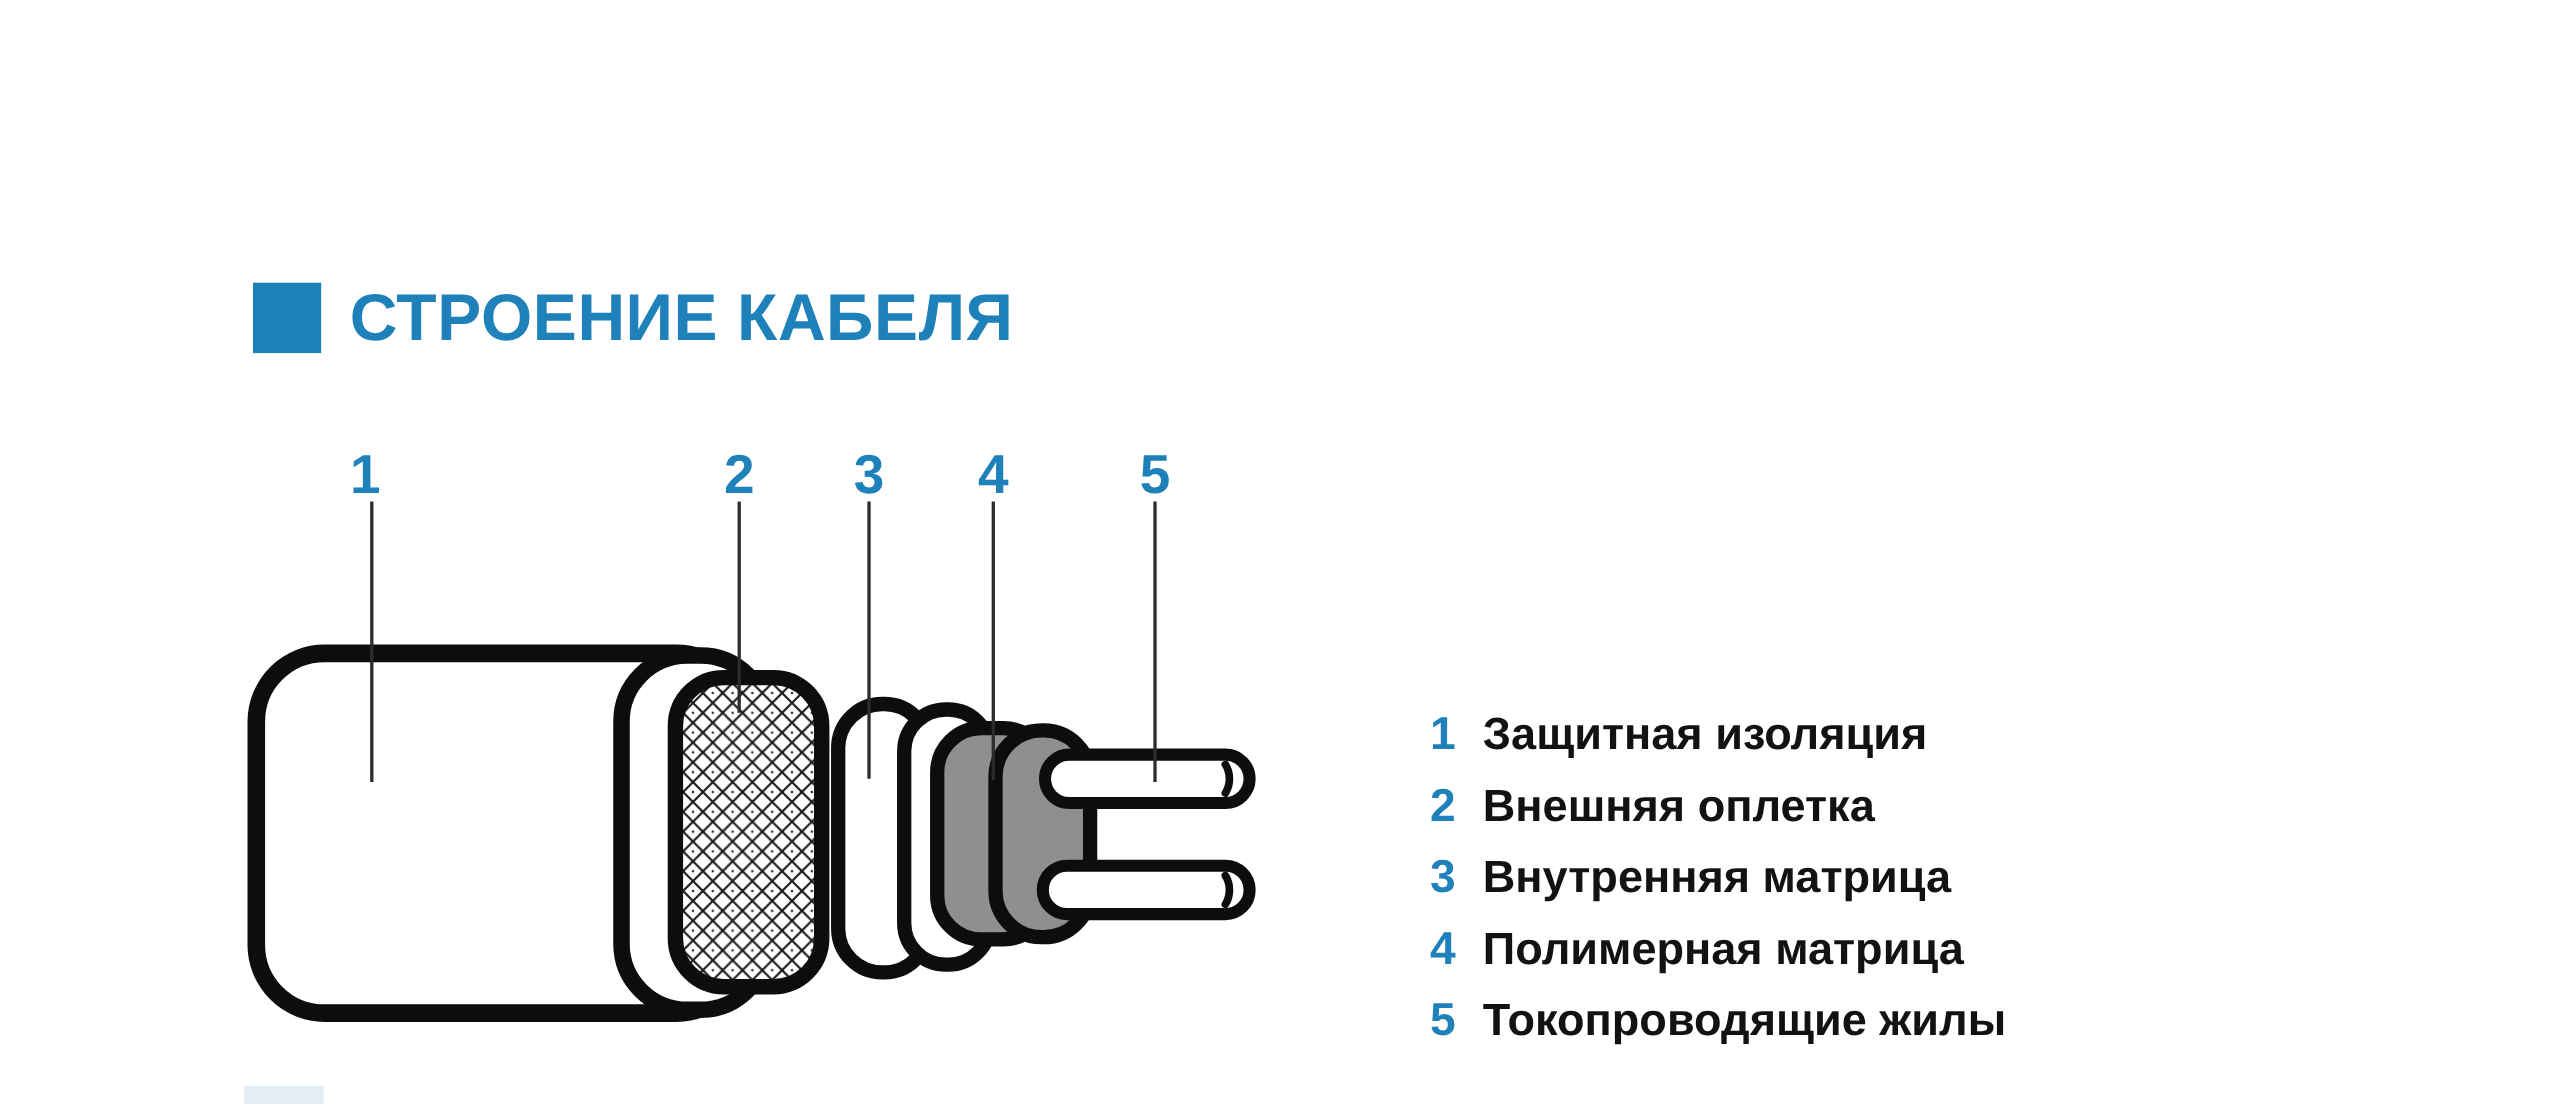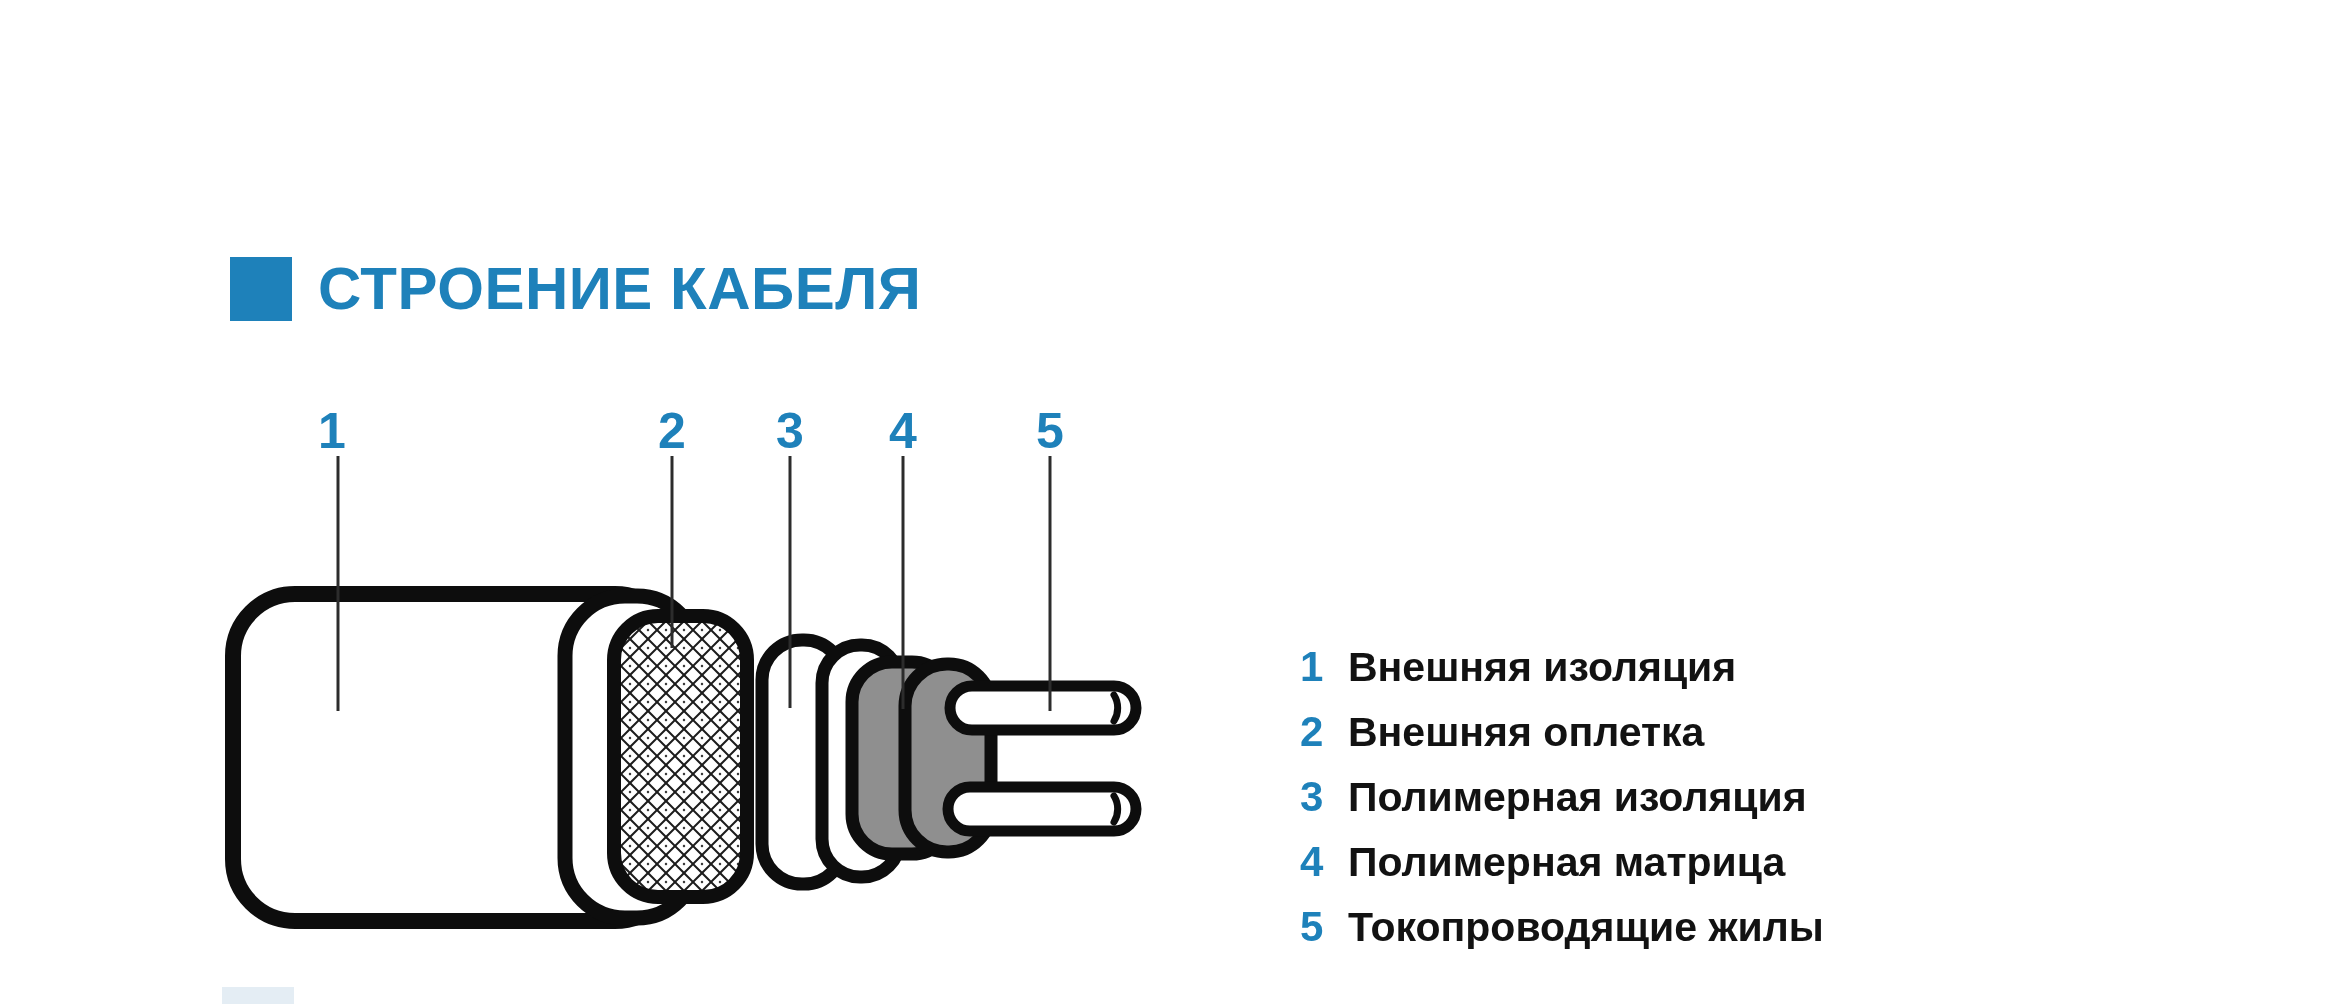--- a/index.html
+++ b/index.html
@@ -135,29 +135,29 @@
     <text class="callout-num" x="332" y="448" text-anchor="middle" fill="#1e81ba">1</text>
     <text class="callout-num" x="672" y="448" text-anchor="middle" fill="#1e81ba">2</text>
     <text class="callout-num" x="790" y="448" text-anchor="middle" fill="#1e81ba">3</text>
     <text class="callout-num" x="903" y="448" text-anchor="middle" fill="#1e81ba">4</text>
     <text class="callout-num" x="1050" y="448" text-anchor="middle" fill="#1e81ba">5</text>
   </svg>
 
   <aside class="legend">
     <div class="legend-row">
       <span class="legend-num">1</span>
-      <span class="legend-label">Внешняя изоляция</span>
+      <span class="legend-label">Защитная изоляция</span>
     </div>
     <div class="legend-row">
       <span class="legend-num">2</span>
       <span class="legend-label">Внешняя оплетка</span>
     </div>
     <div class="legend-row">
       <span class="legend-num">3</span>
-      <span class="legend-label">Полимерная изоляция</span>
+      <span class="legend-label">Внутренняя матрица</span>
     </div>
     <div class="legend-row">
       <span class="legend-num">4</span>
       <span class="legend-label">Полимерная матрица</span>
     </div>
     <div class="legend-row">
       <span class="legend-num">5</span>
       <span class="legend-label">Токопроводящие жилы</span>
     </div>
   </aside>

